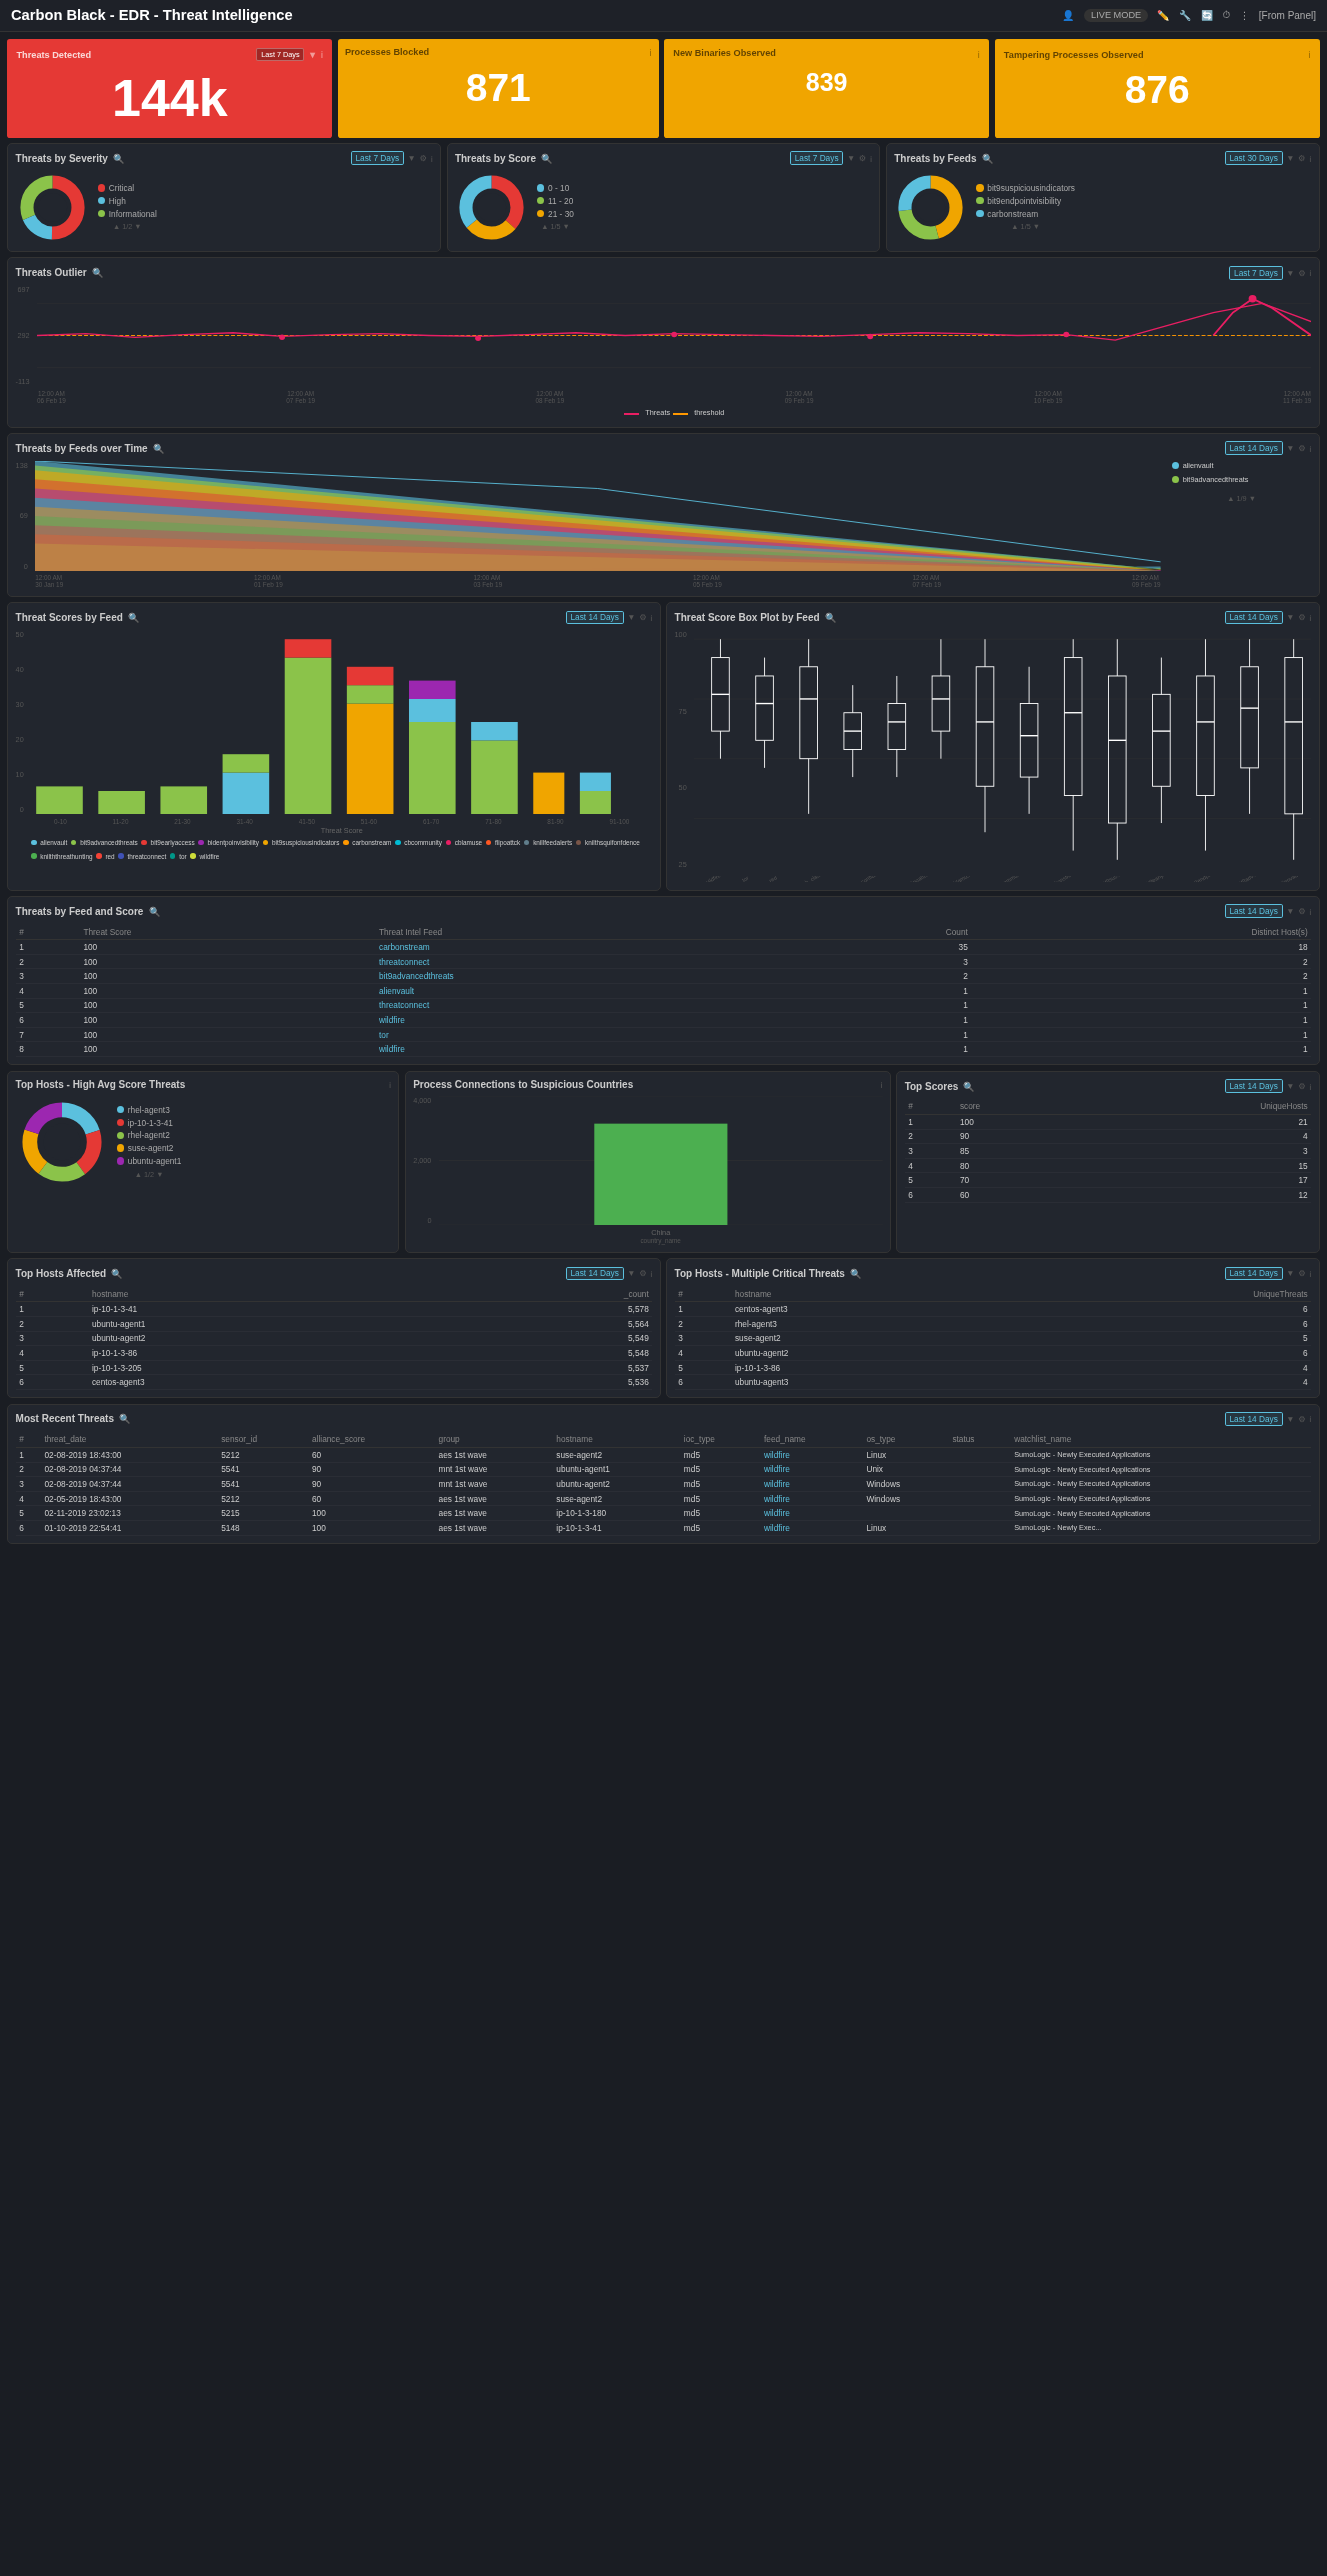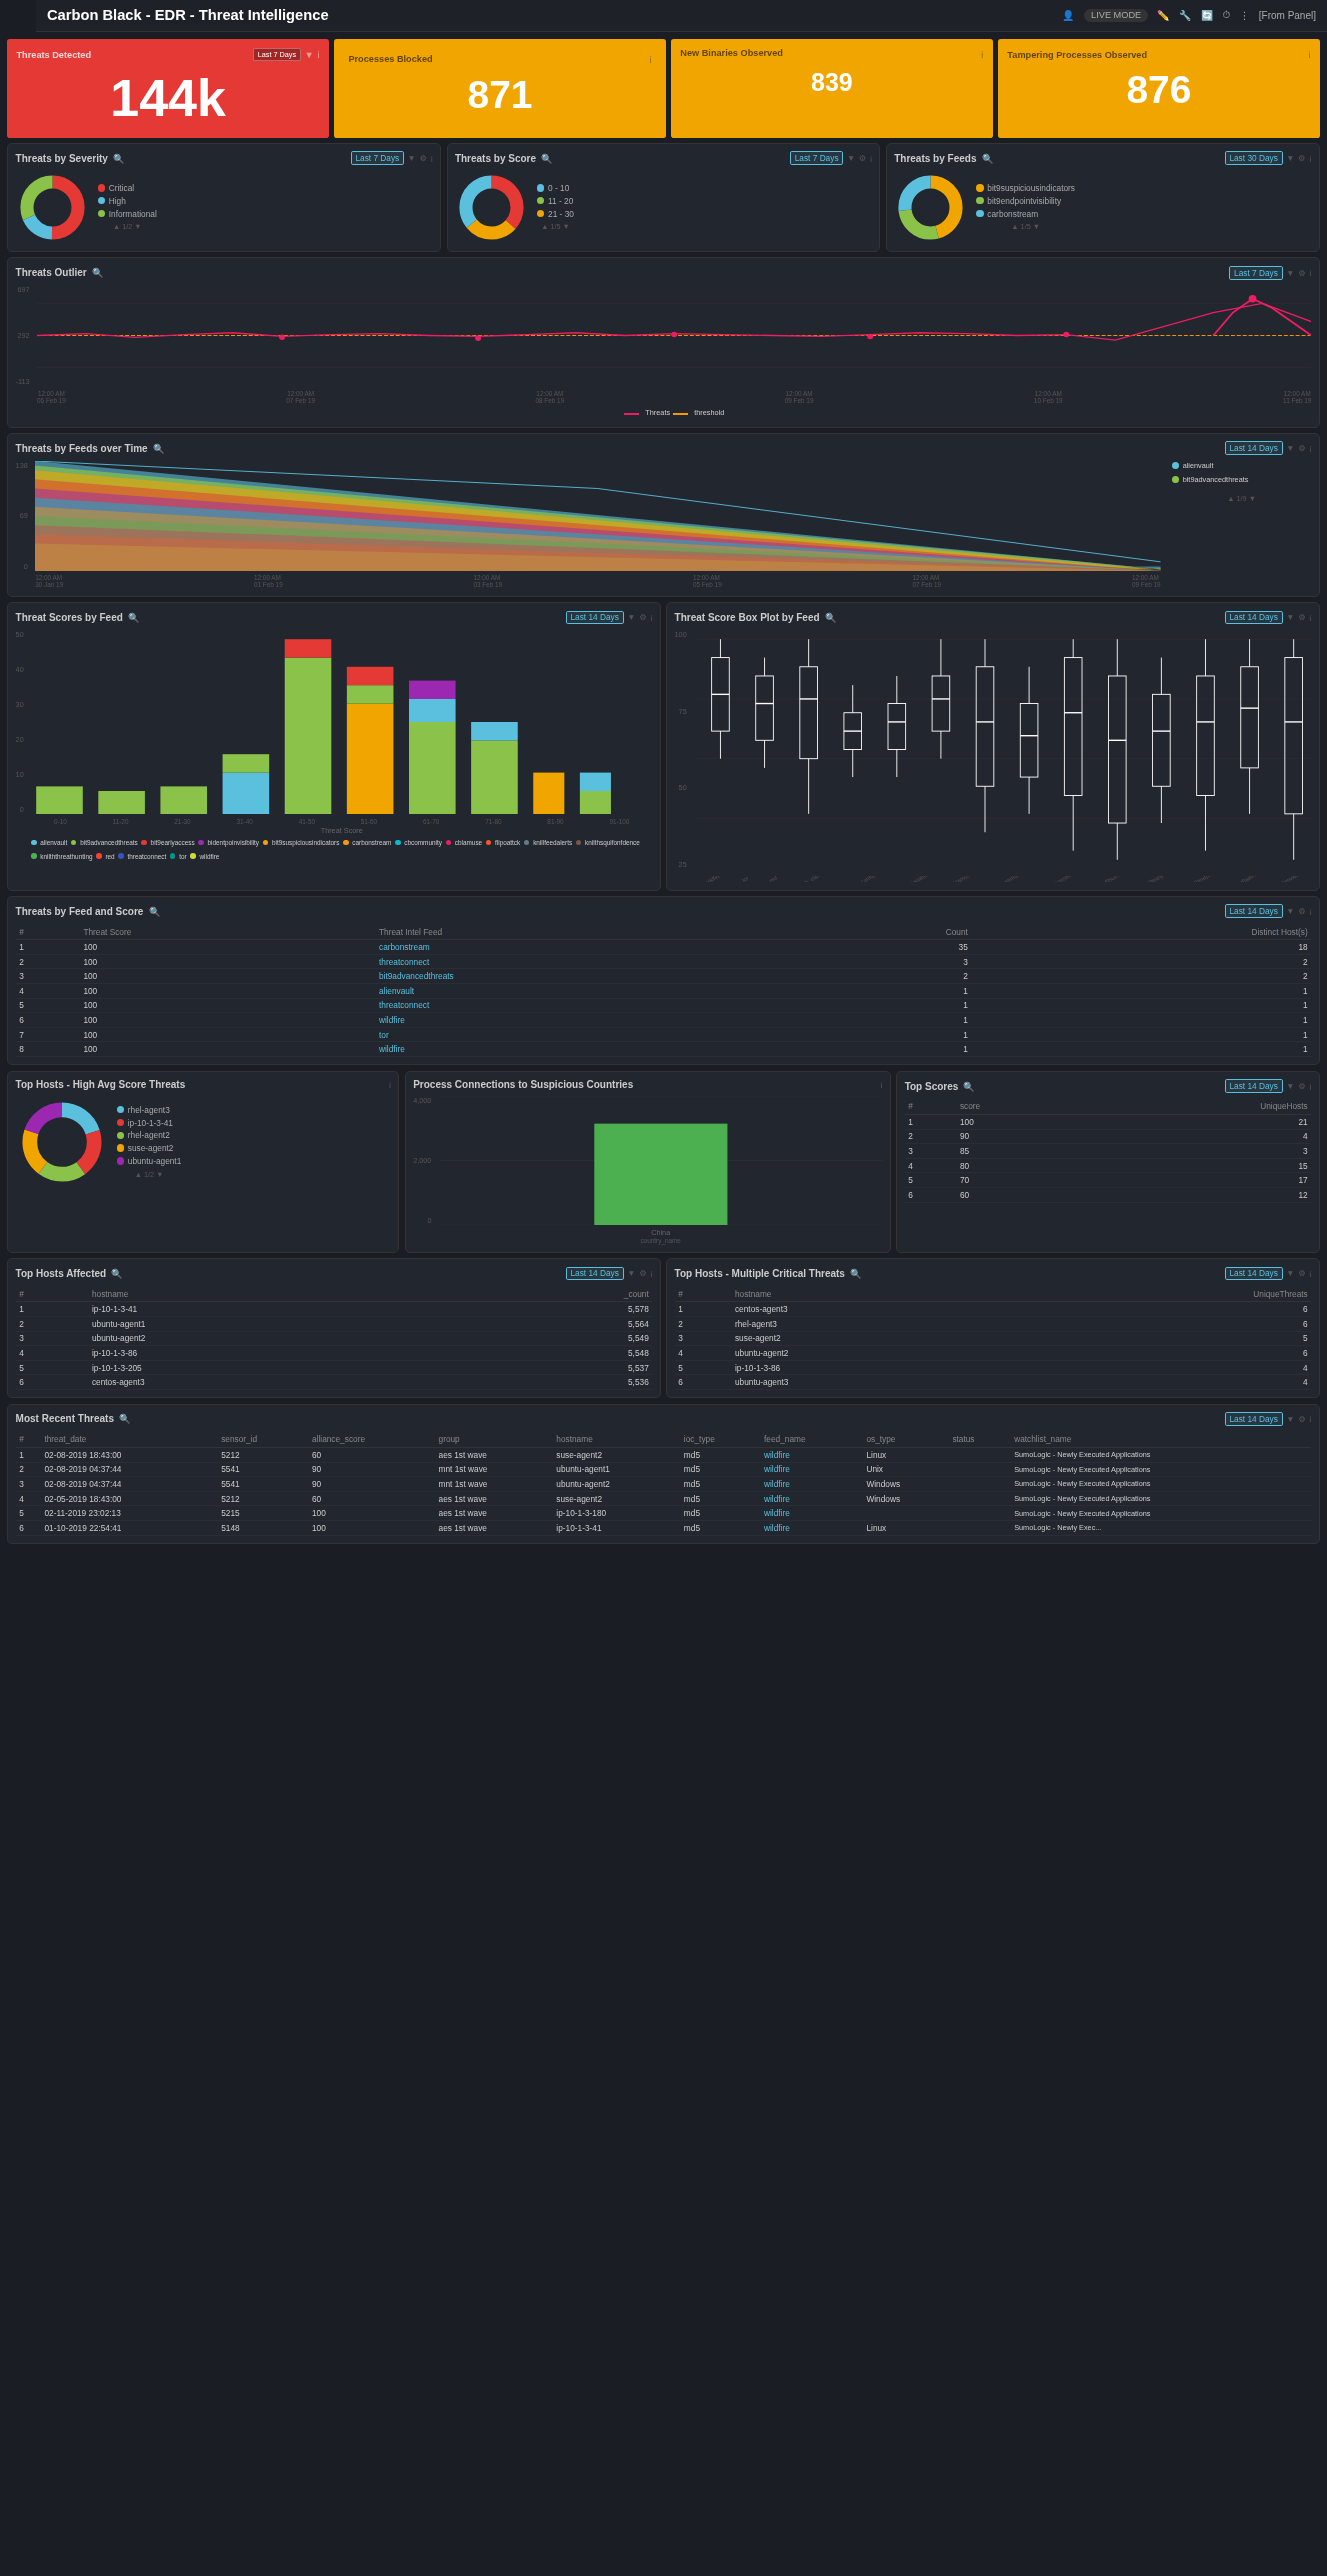--- a/index.html
+++ b/index.html
@@ -10,21 +10,20 @@
       font-size: 10px;
       width: 1327px;
     }
     .header {
       background: #1e2128;
       padding: 7.3px 11px;
       display: flex;
       align-items: center;
       justify-content: space-between;
       border-bottom: 0.9px solid #333;
-      margin-left: 36px;
     }
     .header-title {
       font-size: 14.7px;
       font-weight: bold;
       color: #fff;
     }
     .header-right {
       display: flex;
       align-items: center;
       gap: 9.2px;
@@ -179,21 +178,21 @@
         <span style="font-size:9.2px; color:rgba(255,255,255,0.8); font-weight:bold;">Threats Detected</span>
         <div style="display:flex; gap:3.7px; align-items:center;">
           <span style="font-size:7.3px; background:rgba(0,0,0,0.3); border:0.9px solid rgba(255,255,255,0.3); border-radius:1.8px; padding:0.9px 3.7px; color:#fff;">Last 7 Days</span>
           <span style="color:rgba(255,255,255,0.5); font-size:9.2px;">▼</span>
           <span style="color:rgba(255,255,255,0.5); font-size:9.2px;">ℹ</span>
         </div>
       </div>
       <div style="font-size:52px; font-weight:bold; color:#fff; text-align:center; margin-top:7.3px;">144k</div>
     </div>
 
-    <div style="flex:1; background:#f0a500; border-radius:2.8px; padding:14px; min-height:83px;">
+    <div style="flex:1; background:#f0a500; border-radius:2.8px; padding:7px; min-height:83px;">
       <div style="display:flex; justify-content:space-between; align-items:center;">
         <span style="font-size:9.2px; color:rgba(0,0,0,0.6); font-weight:bold;">Processes Blocked</span>
         <span style="color:rgba(0,0,0,0.4); font-size:9.2px;">ℹ</span>
       </div>
       <div style="font-size:39px; font-weight:bold; color:#fff; text-align:center; margin-top:7.3px;">871</div>
     </div>
 
     <div style="flex:1; background:#f0a500; border-radius:2.8px; padding:9.2px; min-height:83px;">
       <div style="display:flex; justify-content:space-between; ">
         <span style="font-size:9.2px; color:rgba(0,0,0,0.6); font-weight:bold;">New Binaries Observed</span>

